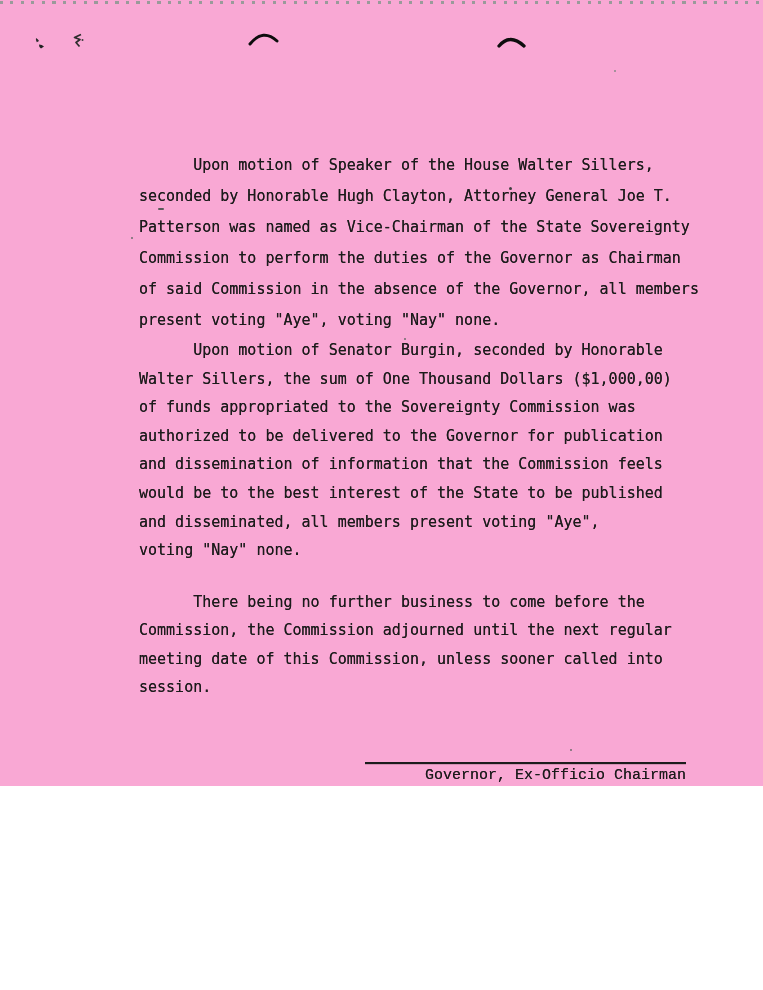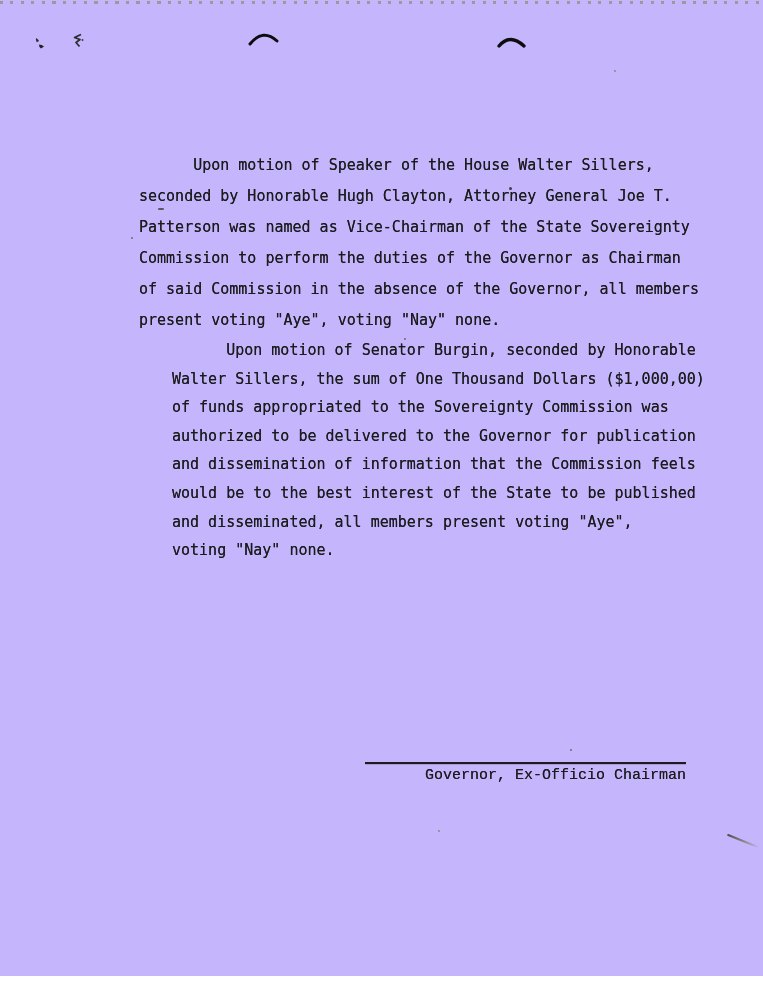--- a/index.html
+++ b/index.html
@@ -3,22 +3,22 @@
 <meta charset="utf-8">
 <style>
   html, body {
     margin: 0;
     padding: 0;
     background: #ffffff;
   }
   .page {
     position: relative;
     width: 763px;
-    height: 976px;
-    background: #c4b5fd;
+    height: 786px;
+    background: #f9a8d4;
     overflow: hidden;
     font-family: "Liberation Mono", "DejaVu Sans Mono", monospace;
     color: #1b1b1b;
   }
   
   .top-dots {
     position: absolute;
     top: 1px; left: 0;
     width: 100%; height: 3px;
     background: repeating-linear-gradient(90deg, #9a9a9a 0 3px, transparent 3px 10.5px);
@@ -44,21 +44,21 @@
   .para {
     position: absolute;
     left: 139px;
     margin: 0;
     white-space: pre;
     font-size: 15px;
     letter-spacing: 0;
     text-shadow: 0 0 0.6px rgba(20, 20, 20, 0.8);
   }
   .p1 { top: 150px; line-height: 31px; }
-  .p2 { top: 336px; line-height: 28.6px; margin-left: 33px; }
+  .p2 { top: 336px; line-height: 28.6px; }
   .p3 { top: 588px; line-height: 28.4px; }
   .sig-line {
     position: absolute;
     left: 365px; top: 762px;
     width: 321px; height: 0;
     border-top: 2px solid #1c1c1c;
     box-shadow: 0 0.5px 0 rgba(30,30,30,0.35);
   }
   .sig-label {
     position: absolute;
@@ -120,20 +120,24 @@
 
   <pre class="para p2">      Upon motion of Senator Burgin, seconded by Honorable
 Walter Sillers, the sum of One Thousand Dollars ($1,000,00)
 of funds appropriated to the Sovereignty Commission was
 authorized to be delivered to the Governor for publication
 and dissemination of information that the Commission feels
 would be to the best interest of the State to be published
 and disseminated, all members present voting "Aye",
 voting "Nay" none.</pre>
 
+  <pre class="para p3">      There being no further business to come before the
+Commission, the Commission adjourned until the next regular
+meeting date of this Commission, unless sooner called into
+session.</pre>
 
   <div>
     <div class="sig-line"></div>
     <div class="sig-label">Governor, Ex-Officio Chairman</div>
   </div>
 
   <div class="speck" style="left:158px; top:208px; width:6px; height:2px; border-radius:1px; background:#5a5a5a;"></div>
   <div class="speck" style="left:131px; top:237px; width:2px; height:2px;"></div>
   <div class="speck" style="left:509px; top:187px; width:3px; height:3px; background:#3f3f3f;"></div>
   <div class="speck" style="left:404px; top:338px; width:2px; height:2px;"></div>

